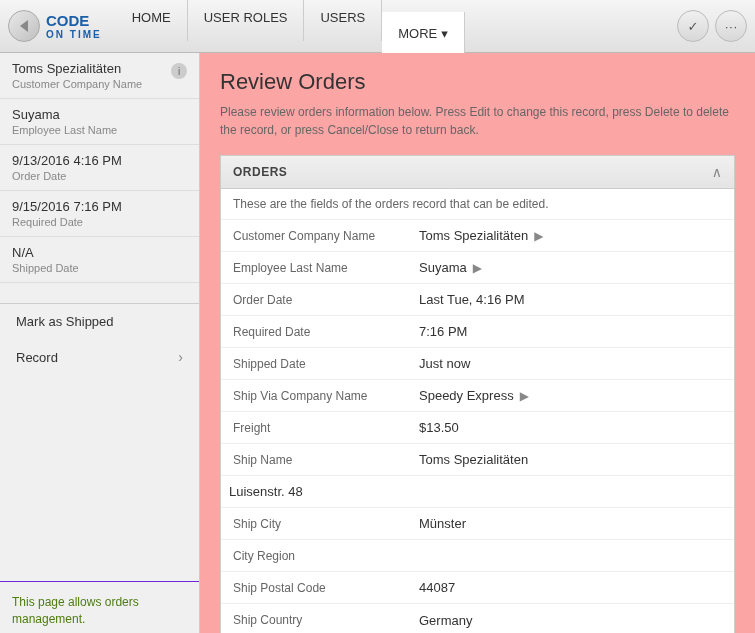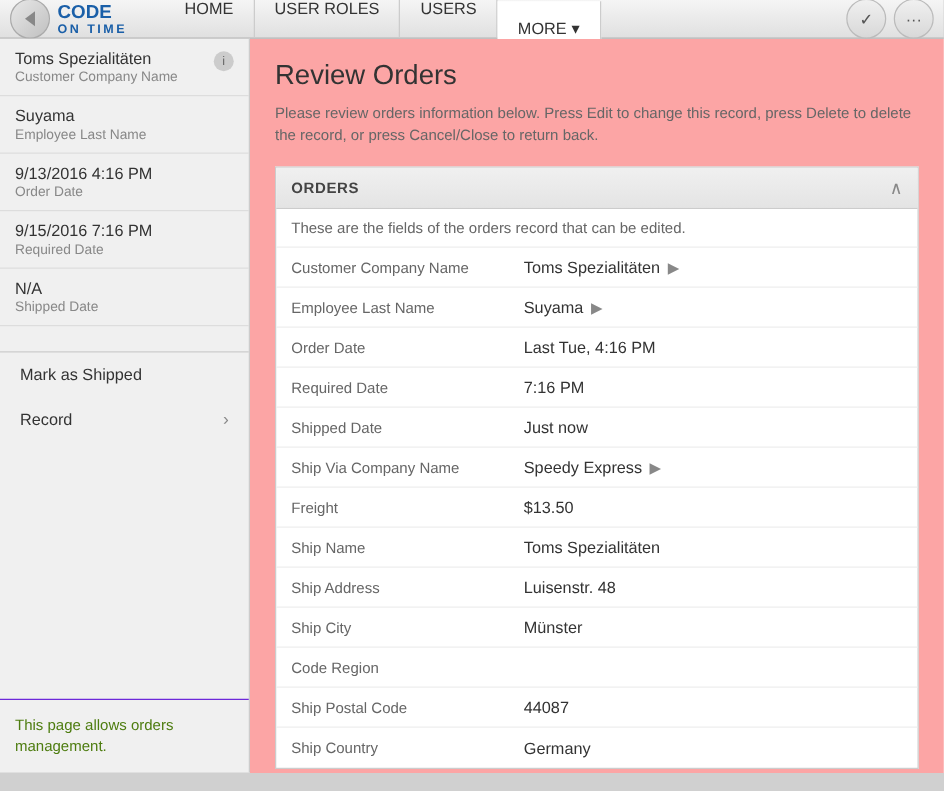--- a/index.html
+++ b/index.html
@@ -1,19 +1,19 @@
 <!DOCTYPE html>
 <html><head>
   <meta charset="utf-8">
   <style>
     * { box-sizing: border-box; margin: 0; padding: 0; }
     body { font-family: 'Segoe UI', Arial, sans-serif; font-size: 13px; background: #d0d0d0; width: 755px; height: 633px; overflow: hidden; }
 
     
-    .top-nav { display: flex; align-items: center; background: linear-gradient(to bottom, #f5f5f5, #e0e0e0); border-bottom: 1px solid #bbb; height: 31px; padding: 0 8px; gap: 20px; }
+    .top-nav { display: flex; align-items: center; background: linear-gradient(to bottom, #f5f5f5, #e0e0e0); border-bottom: 1px solid #bbb; height: 53px; padding: 0 8px; gap: 4px; }
     .nav-logo { display: flex; align-items: center; margin-right: 10px; }
     .logo-circle { width: 32px; height: 32px; border-radius: 50%; background: linear-gradient(135deg, #e8e8e8, #c0c0c0); border: 1px solid #aaa; display: flex; align-items: center; justify-content: center; cursor: pointer; }
     .logo-arrow { width: 0; height: 0; border-top: 6px solid transparent; border-bottom: 6px solid transparent; border-right: 8px solid #888; }
     .logo-brand { margin-left: 6px; }
     .logo-brand .code { font-size: 15px; font-weight: bold; color: #1a5fa8; }
     .logo-brand .ontime { font-size: 10px; color: #1a5fa8; letter-spacing: 2px; font-weight: bold; }
     .nav-items { display: flex; gap: 0; flex: 1; }
     .nav-item { padding: 0 16px; height: 46px; display: flex; align-items: center; cursor: pointer; color: #333; font-size: 13px; font-weight: 500; border-right: 1px solid #ccc; }
     .nav-item.active { background: #fff; border-bottom: 2px solid #1a5fa8; }
     .nav-item-more { display: flex; align-items: center; gap: 4px; margin-top: 17px; }
@@ -168,29 +168,28 @@
           </div>
           <div class="field-row">
             <div class="field-label">Freight</div>
             <div class="field-value">$13.50</div>
           </div>
           <div class="field-row">
             <div class="field-label">Ship Name</div>
             <div class="field-value">Toms Spezialitäten</div>
           </div>
           <div class="field-row">
-            <div class="field-label">Ship Address</div>
             <div class="field-value">Luisenstr. 48</div>
           </div>
           <div class="field-row">
             <div class="field-label">Ship City</div>
             <div class="field-value">Münster</div>
           </div>
           <div class="field-row">
-            <div class="field-label">Code Region</div>
+            <div class="field-label">City Region</div>
             <div class="field-value"></div>
           </div>
           <div class="field-row">
             <div class="field-label">Ship Postal Code</div>
             <div class="field-value">44087</div>
           </div>
           <div class="field-row">
             <div class="field-label">Ship Country</div>
             <div class="field-value">Germany</div>
           </div>

